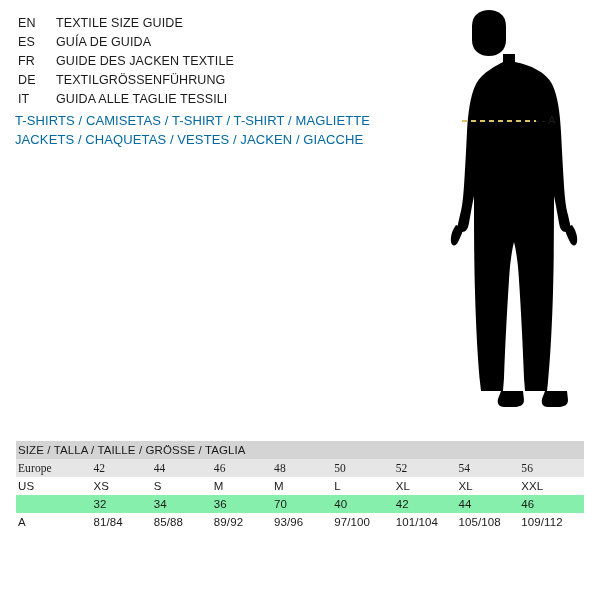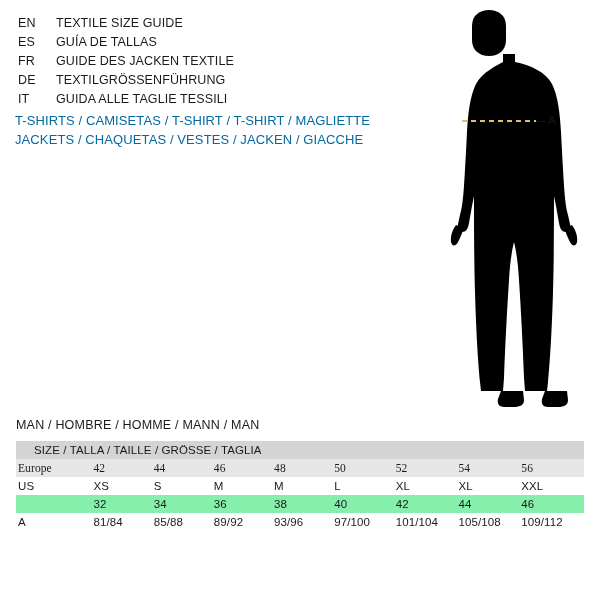--- a/index.html
+++ b/index.html
@@ -106,21 +106,21 @@
     height: 18px;
   }
   .size-table td {
     padding: 0 0 0 0;
     vertical-align: middle;
     letter-spacing: .1px;
   }
   .row-head td {
     background: #d4d4d4;
     font-size: 11.5px;
-    padding-left: 18px;
+    padding-left: 2px;
   }
   .row-grey td {
     background: #e6e6e6;
     font-family: Liberation Serif, serif;
   }
   .row-white td {
     background: #ffffff;
   }
   .row-grey2 td {
     background: #86efac;
@@ -148,21 +148,21 @@
 
 <div class="page">
 
   <div class="lang-block">
     <div class="lang-row">
       <span class="lang-code">EN</span>
       <span class="lang-text">TEXTILE SIZE GUIDE</span>
     </div>
     <div class="lang-row">
       <span class="lang-code">ES</span>
-      <span class="lang-text">GUÍA DE TALLAS</span>
+      <span class="lang-text">GUÍA DE GUIDA</span>
     </div>
     <div class="lang-row">
       <span class="lang-code">FR</span>
       <span class="lang-text">GUIDE DES JACKEN TEXTILE</span>
     </div>
     <div class="lang-row">
       <span class="lang-code">DE</span>
       <span class="lang-text">TEXTILGRÖSSENFÜHRUNG</span>
     </div>
     <div class="lang-row">
@@ -214,21 +214,20 @@
         <path d="M36,215 C33,219 30,226 31,232 C32,237 36,236 38,232 C40,228 43,222 43,218 Z" transform="translate(20,0)"></path>
         <path d="M152,215 C155,219 158,226 157,232 C156,237 152,236 150,232 C148,228 145,222 145,218 Z" transform="translate(20,0)"></path>
       </g>
 
       <line x1="62" y1="111" x2="136" y2="111" stroke="#d8c36a" stroke-width="2" stroke-dasharray="5,4"></line>
     </svg>
     <div class="dash-left"></div>
     <div class="figure-label">A</div>
   </div>
 
-  <div class="man-heading">MAN / HOMBRE / HOMME / MANN / MAN</div>
 
   <table class="size-table">
     <tbody>
       <tr class="row-head">
         <td colspan="9">SIZE / TALLA / TAILLE / GRÖSSE / TAGLIA</td>
       </tr>
       <tr class="row-grey">
         <td class="c-label">Europe</td>
         <td class="c-val">42</td>
         <td class="c-val">44</td>
@@ -248,21 +247,21 @@
         <td class="c-val">L</td>
         <td class="c-val">XL</td>
         <td class="c-val">XL</td>
         <td class="c-val">XXL</td>
       </tr>
       <tr class="row-grey2">
         <td class="c-label"></td>
         <td class="c-val">32</td>
         <td class="c-val">34</td>
         <td class="c-val">36</td>
-        <td class="c-val">38</td>
+        <td class="c-val">70</td>
         <td class="c-val">40</td>
         <td class="c-val">42</td>
         <td class="c-val">44</td>
         <td class="c-val">46</td>
       </tr>
       <tr class="row-white">
         <td class="c-label">A</td>
         <td class="c-val">81/84</td>
         <td class="c-val">85/88</td>
         <td class="c-val">89/92</td>

